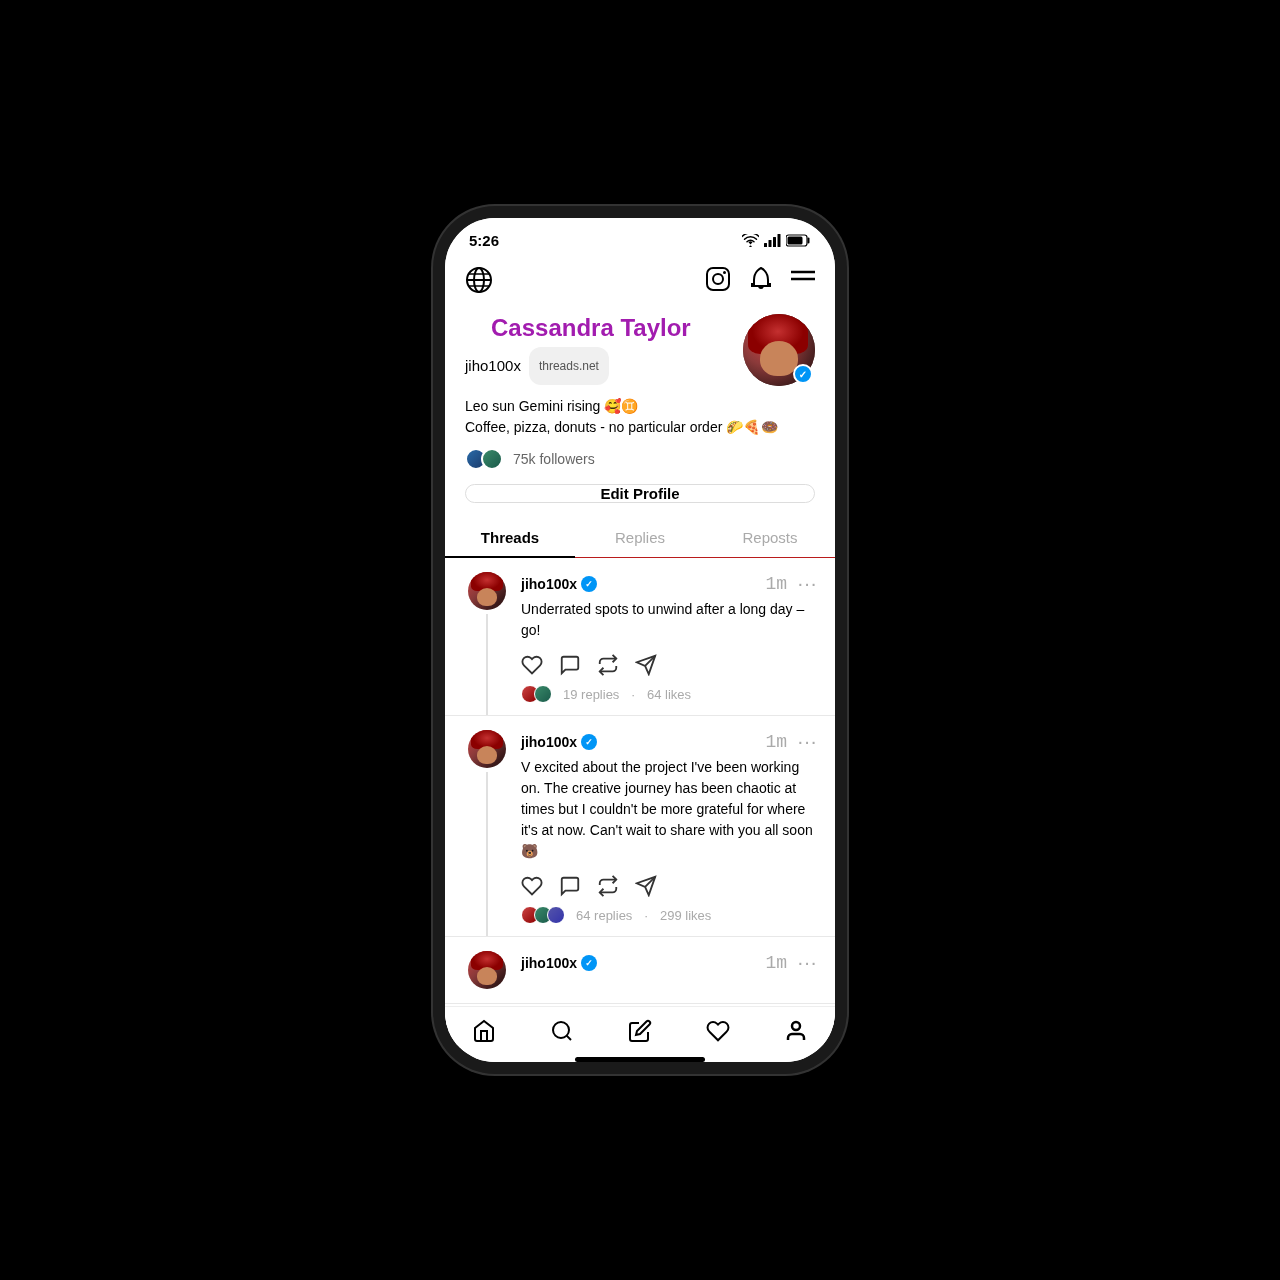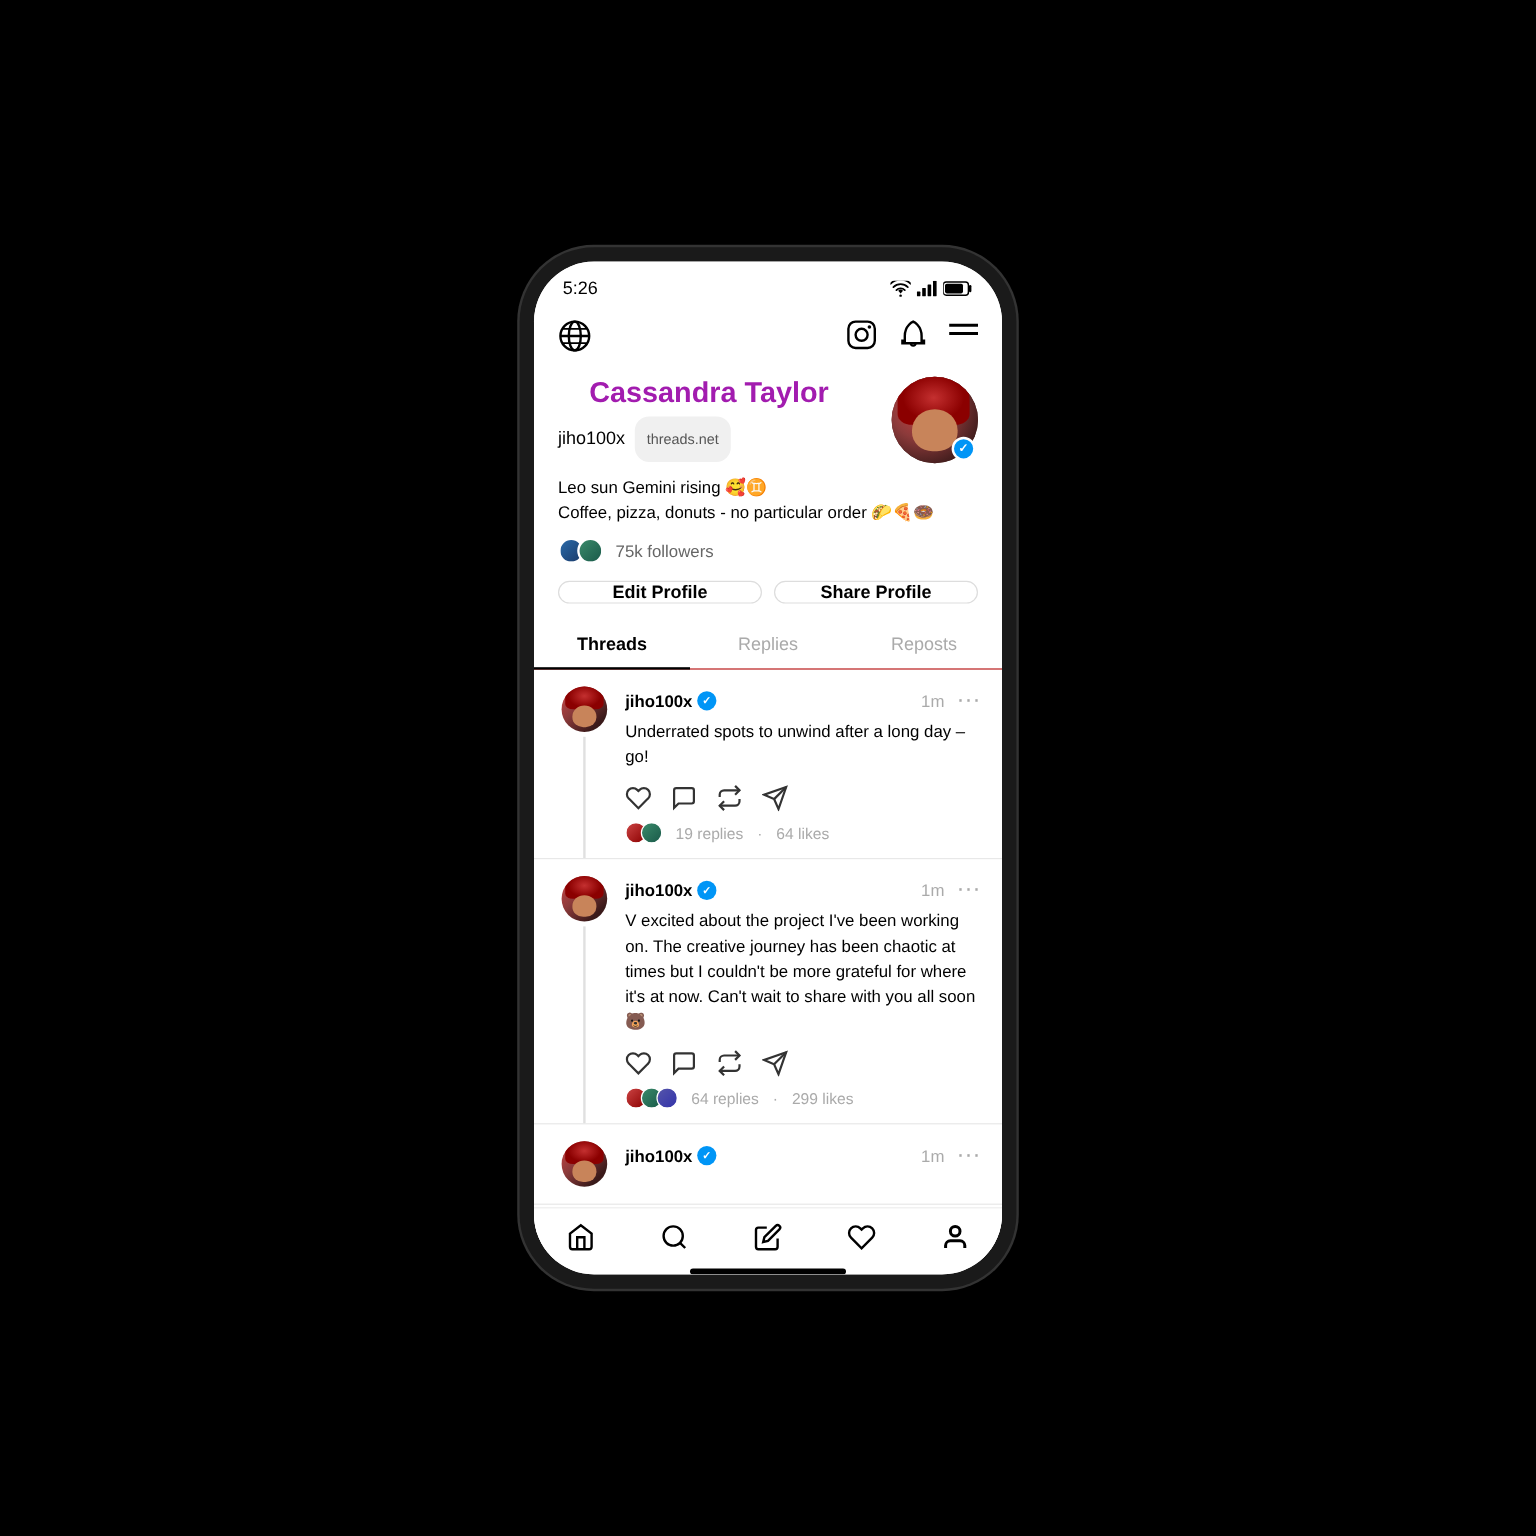--- a/index.html
+++ b/index.html
@@ -31,21 +31,21 @@
     
     .status-bar {
       display: flex;
       justify-content: space-between;
       align-items: center;
       padding: 14px 24px 6px;
       flex-shrink: 0;
     }
     .status-time {
       font-size: 15px;
-      font-weight: 400;
+      font-weight: 700;
       color: #000;
     }
     .status-icons {
       display: flex;
       align-items: center;
       gap: 5px;
     }
     
     .top-nav {
       display: flex;
@@ -271,22 +271,23 @@
       background: #0095f6;
       border-radius: 50%;
       display: inline-flex;
       align-items: center;
       justify-content: center;
       font-size: 9px;
       color: #fff;
       font-weight: 700;
     }
     .thread-time {
-      font-size: 14px;
+      font-size: 18px;
       color: #aaa;
+      font-family: Liberation Mono, monospace;
     }
     .thread-meta {
       display: flex;
       align-items: center;
       gap: 14px;
     }
     .more-btn {
       font-size: 20px;
       color: #aaa;
       cursor: pointer;
@@ -481,21 +482,20 @@
       <div class="followers-row">
         <div class="follower-avatars">
           <div class="follower-avatar"></div>
           <div class="follower-avatar"></div>
         </div>
         <span class="followers-count">75k followers</span>
       </div>
 
       <div class="profile-buttons">
         <button class="profile-btn">Edit Profile</button>
-        <button class="profile-btn">Share Profile</button>
       </div>
     </div>
 
     <div class="tabs-row">
       <div class="tab active">Threads</div>
       <div class="tab">Replies</div>
       <div class="tab">Reposts</div>
     </div>
 
     <div class="feed">

